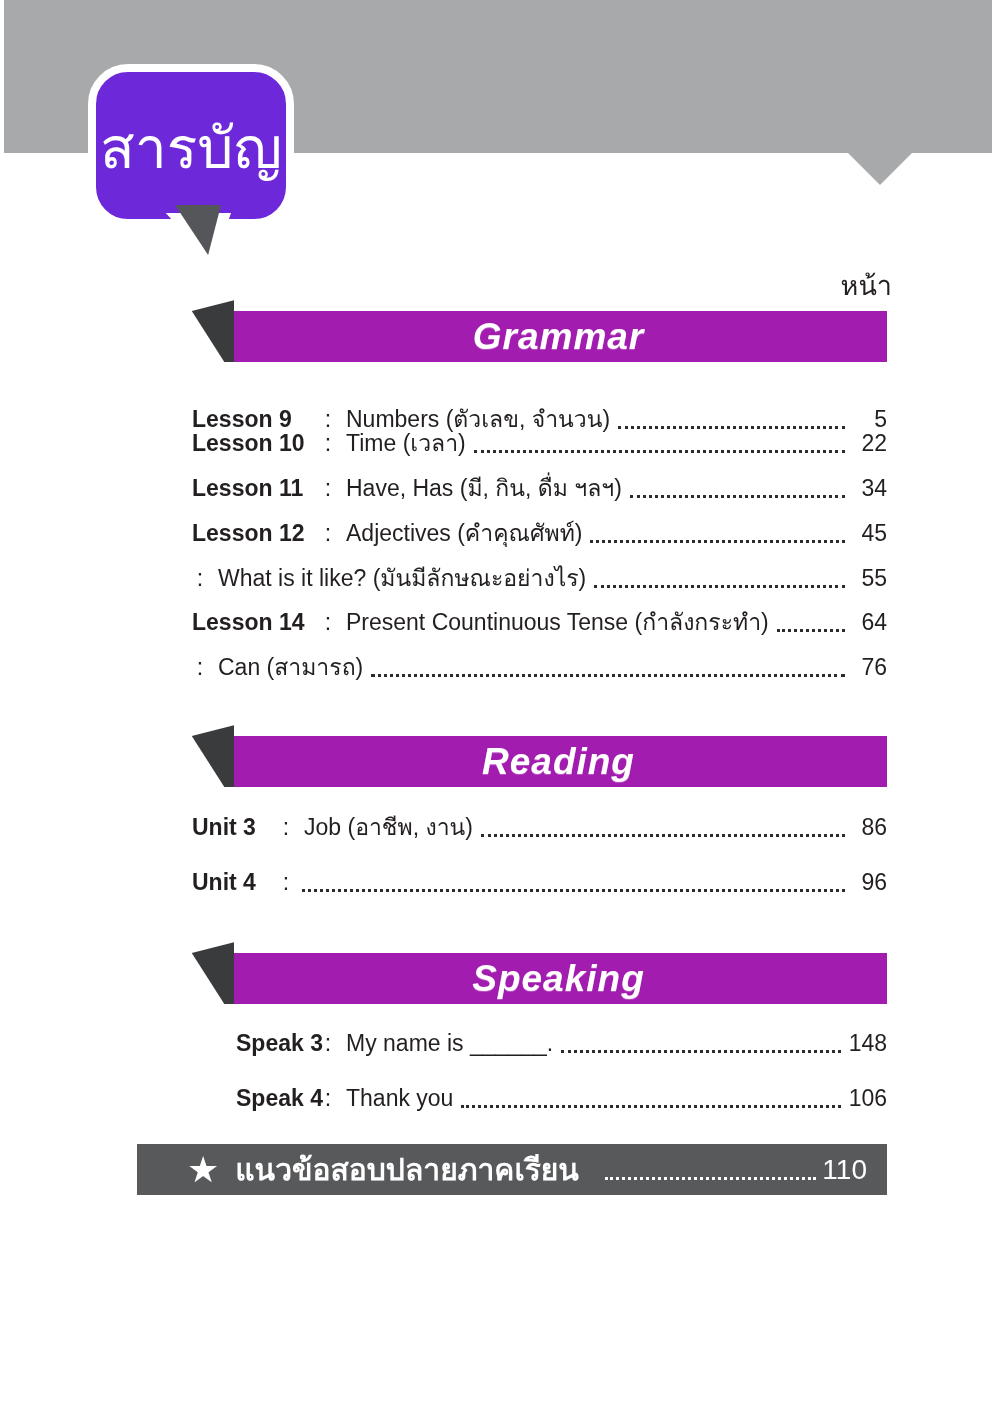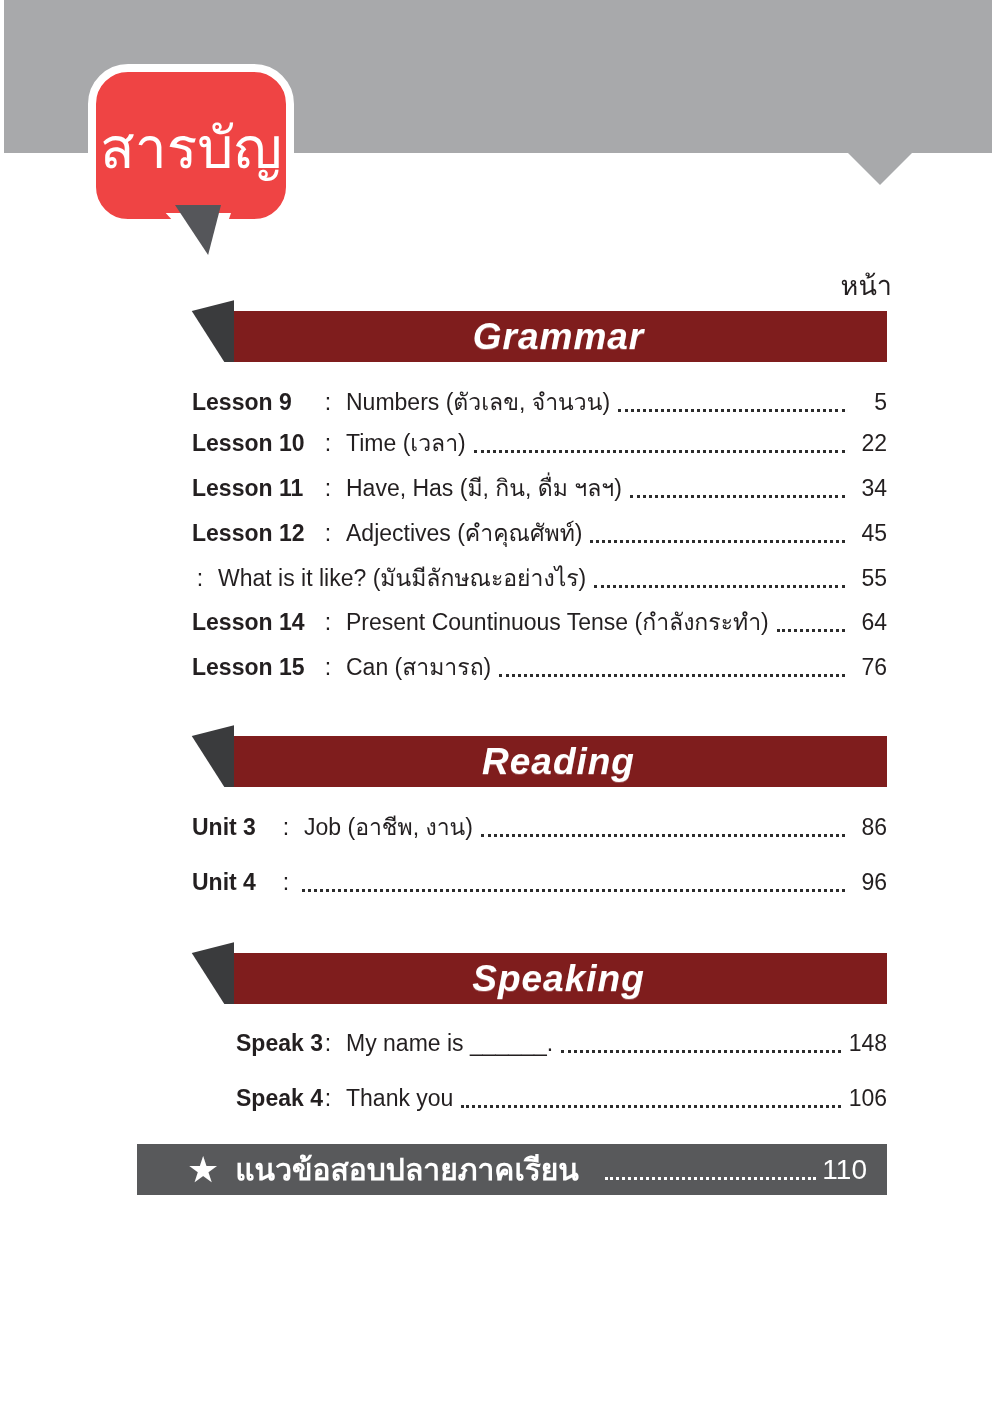--- a/index.html
+++ b/index.html
@@ -17,21 +17,21 @@
     background:#a8a9ab;
   }
   .band-notch{
     position:absolute;left:847px;top:152px;width:66px;height:33px;
     background:#a8a9ab;
     clip-path:polygon(0 0,100% 0,50% 100%);
   }
   
   .bubble{
     position:absolute;left:88px;top:64px;width:206px;height:163px;
-    background:#ef4444;
+    background:#6d28d9;
     border:8px solid #ffffff;
     border-radius:40px;
     box-sizing:border-box;
     display:flex;align-items:center;justify-content:center;
   }
   .bubble-text{
     color:#ffffff;font-size:57px;line-height:1;
     padding-top:6px;
   }
   .bubble-tail-outline{
@@ -45,21 +45,21 @@
     clip-path:polygon(0 0,100% 0,72% 100%);
   }
   
   .page-col-label{
     position:absolute;right:100px;top:264px;
     font-size:27px;
   }
   
   .section-bar{
     position:absolute;left:230px;width:657px;height:51px;
-    background:#7f1d1d;
+    background:#a21caf;
     display:flex;align-items:center;justify-content:center;
   }
   .section-bar .bar-title{
     color:#ffffff;font-size:37px;font-weight:bold;font-style:italic;
     letter-spacing:1px;
     text-shadow:0 1px 0 rgba(255,255,255,.25);
   }
   .bar-arrow{
     position:absolute;left:-40px;top:-12px;width:44px;height:63px;
     background:#3a3b3d;
@@ -122,21 +122,21 @@
   <div class="bubble-tail-outline"></div>
   <div class="bubble-tail"></div>
 
   <div class="page-col-label">หน้า</div>
 
   <div class="section-bar bar-grammar">
     <div class="bar-arrow"></div>
     <span class="bar-title">Grammar</span>
   </div>
 
-  <div class="toc-row g-row" style="top:380px">
+  <div class="toc-row g-row" style="top:397px">
     <span class="lbl">Lesson 9</span>
     <span class="colon">:</span>
     <span class="ttl">Numbers (ตัวเลข, จำนวน)</span>
     <span class="leader"></span>
     <span class="pg">5</span>
   </div>
   <div class="toc-row g-row" style="top:421px">
     <span class="lbl">Lesson 10</span>
     <span class="colon">:</span>
     <span class="ttl">Time (เวลา)</span>
@@ -164,21 +164,20 @@
     <span class="pg">55</span>
   </div>
   <div class="toc-row g-row" style="top:600px">
     <span class="lbl">Lesson 14</span>
     <span class="colon">:</span>
     <span class="ttl">Present Countinuous Tense (กำลังกระทำ)</span>
     <span class="leader"></span>
     <span class="pg">64</span>
   </div>
   <div class="toc-row g-row" style="top:645px">
-    <span class="lbl">Lesson 15</span>
     <span class="colon">:</span>
     <span class="ttl">Can (สามารถ)</span>
     <span class="leader"></span>
     <span class="pg">76</span>
   </div>
 
   <div class="section-bar bar-reading">
     <div class="bar-arrow"></div>
     <span class="bar-title">Reading</span>
   </div>

